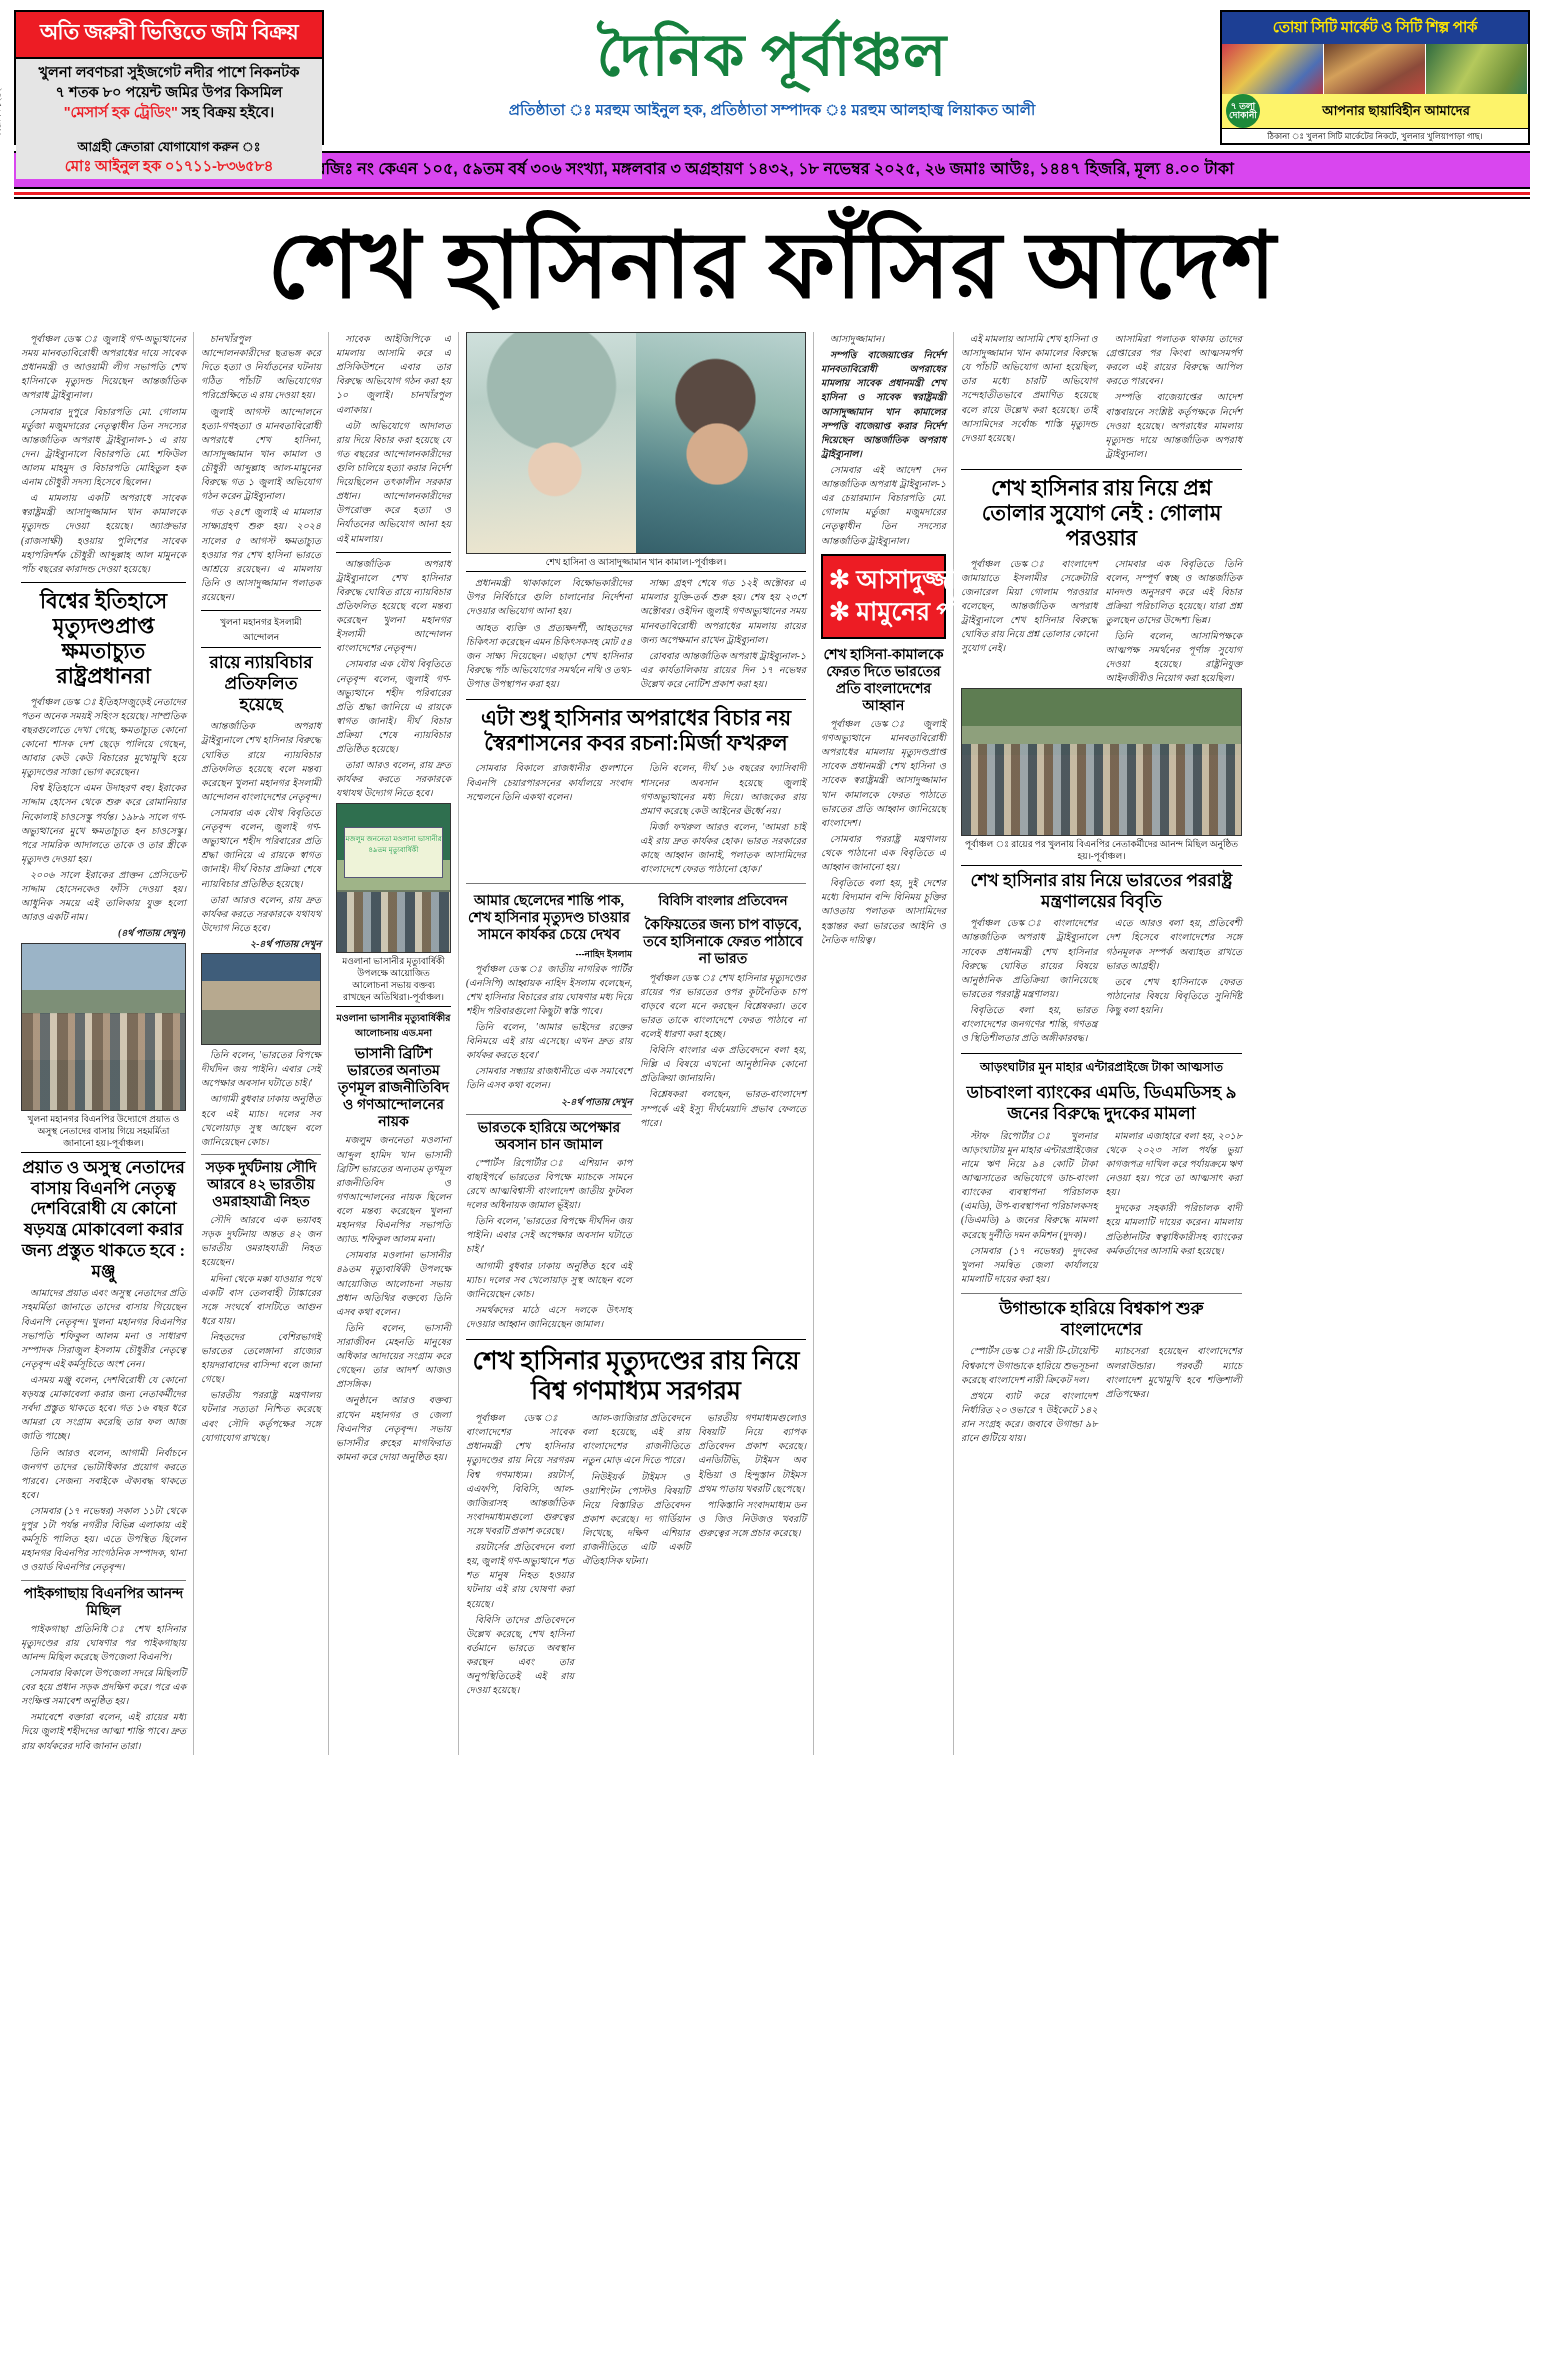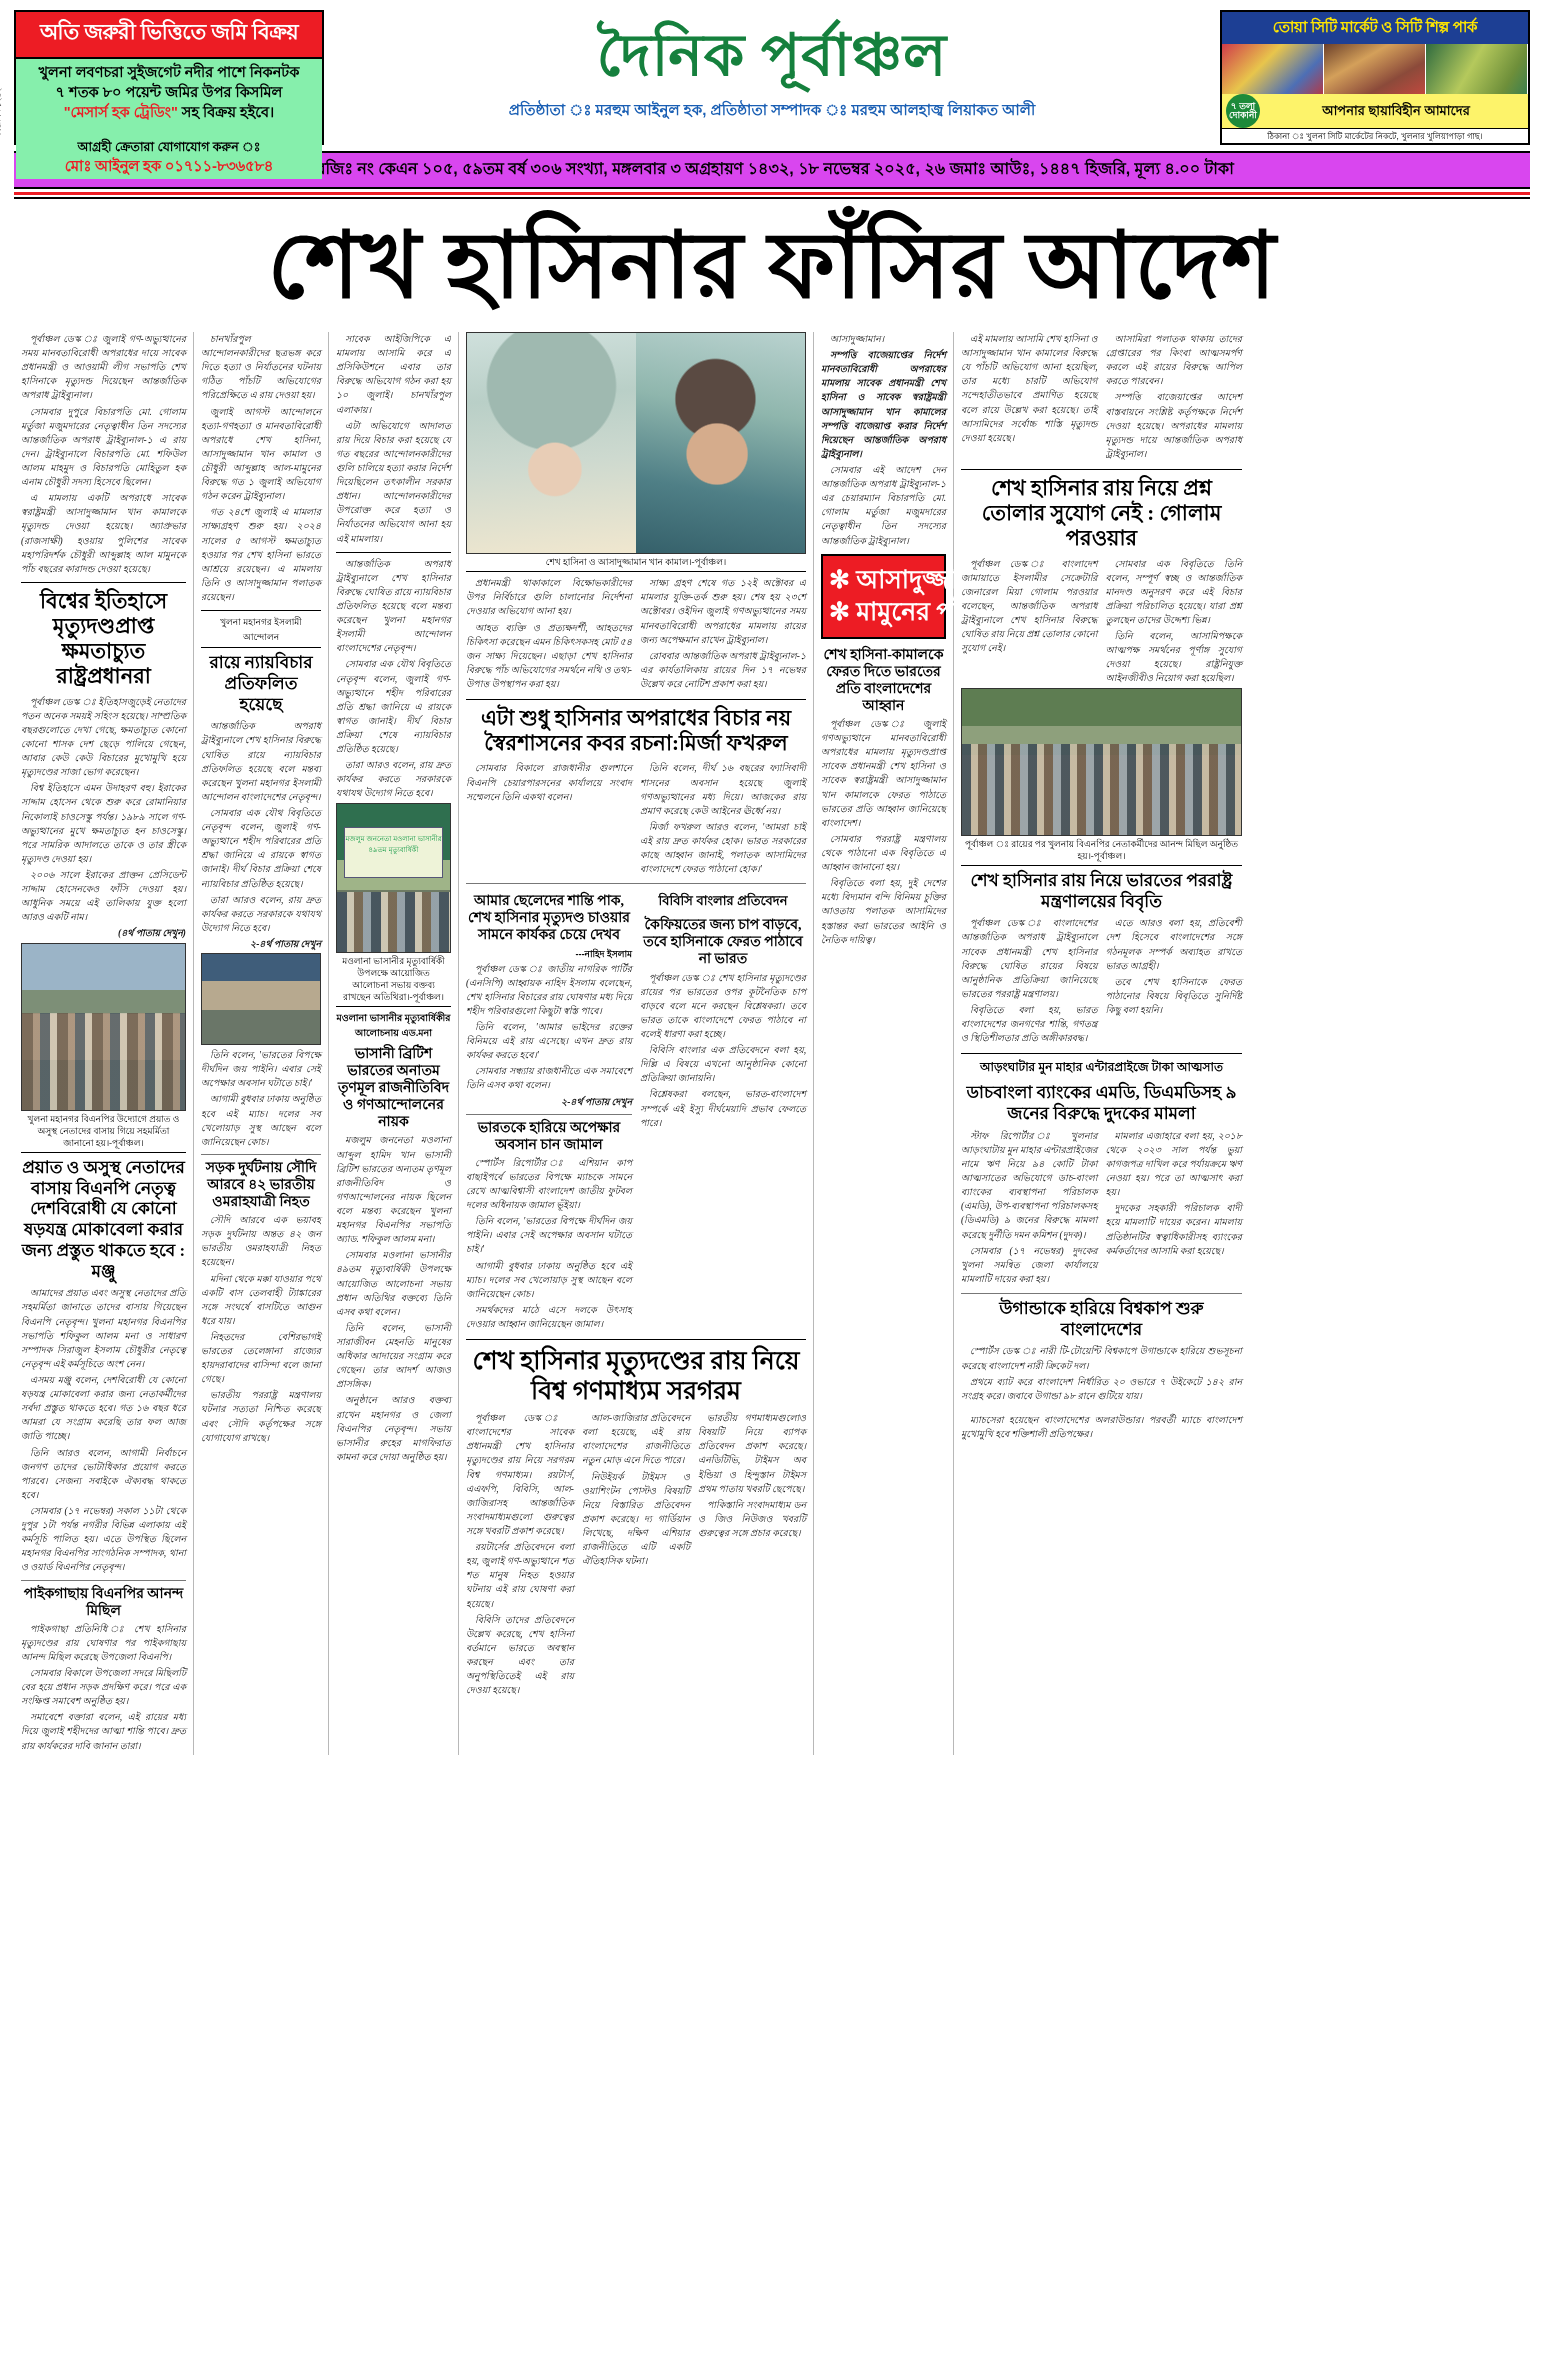--- a/index.html
+++ b/index.html
@@ -17,21 +17,21 @@
   .ad-left {
     width: 310px; border: 2px solid #000; position: relative;
     display: flex; flex-direction: column;
   }
   .ad-left .redbar {
     background: #ed1c24; color: #ffffff; text-align: center;
     font-weight: bold; font-size: 21px; padding: 4px 2px 6px;
     border-bottom: 2px solid #000; letter-spacing: -0.5px;
   }
   .ad-left .yellowbody {
-    background: #86efac; flex: 1; padding: 3px 4px 2px;
+    background: #e5e5e5; flex: 1; padding: 3px 4px 2px;
     font-size: 14.5px; font-weight: bold; line-height: 1.38; text-align: center;
     color: #000;
   }
   .ad-left .redtext { color: #ed1c24; }
   .ad-left .phone { font-size: 15px; font-weight: bold; color: #ed1c24; letter-spacing: -0.3px;}
   .sidecode {
     position: absolute; left: -11px; bottom: 8px;
     font-size: 7.5px; transform: rotate(-90deg); transform-origin: left bottom;
     white-space: nowrap; color: #333;
   }
@@ -458,21 +458,21 @@
           <p>স্টাফ রিপোর্টার ঃ খুলনার আড়ংঘাটায় মুন মাহার এন্টারপ্রাইজের নামে ঋণ নিয়ে ৯৪ কোটি টাকা আত্মসাতের অভিযোগে ডাচ-বাংলা ব্যাংকের ব্যবস্থাপনা পরিচালক (এমডি), উপ-ব্যবস্থাপনা পরিচালকসহ (ডিএমডি) ৯ জনের বিরুদ্ধে মামলা করেছে দুর্নীতি দমন কমিশন (দুদক)।</p>
           <p>সোমবার (১৭ নভেম্বর) দুদকের খুলনা সমন্বিত জেলা কার্যালয়ে মামলাটি দায়ের করা হয়।</p>
         </div>
         <div style="flex:1;" class="bn">
           <p>মামলার এজাহারে বলা হয়, ২০১৮ থেকে ২০২৩ সাল পর্যন্ত ভুয়া কাগজপত্র দাখিল করে পর্যায়ক্রমে ঋণ নেওয়া হয়। পরে তা আত্মসাৎ করা হয়।</p>
           <p>দুদকের সহকারী পরিচালক বাদী হয়ে মামলাটি দায়ের করেন। মামলায় প্রতিষ্ঠানটির স্বত্বাধিকারীসহ ব্যাংকের কর্মকর্তাদের আসামি করা হয়েছে।</p>
         </div>
       </div>
       <div class="sepd"></div>
       <div class="hl3">উগান্ডাকে হারিয়ে বিশ্বকাপ শুরু বাংলাদেশের</div>
-      <div style="display:flex;gap:8px;flex-direction:column;">
+      <div style="display:flex;gap:8px;">
         <div style="flex:1;" class="bn">
           <p>স্পোর্টস ডেস্ক ঃ নারী টি-টোয়েন্টি বিশ্বকাপে উগান্ডাকে হারিয়ে শুভসূচনা করেছে বাংলাদেশ নারী ক্রিকেট দল।</p>
           <p>প্রথমে ব্যাট করে বাংলাদেশ নির্ধারিত ২০ ওভারে ৭ উইকেটে ১৪২ রান সংগ্রহ করে। জবাবে উগান্ডা ৯৮ রানে গুটিয়ে যায়।</p>
         </div>
         <div style="flex:1;" class="bn">
           <p>ম্যাচসেরা হয়েছেন বাংলাদেশের অলরাউন্ডার। পরবর্তী ম্যাচে বাংলাদেশ মুখোমুখি হবে শক্তিশালী প্রতিপক্ষের।</p>
         </div>
       </div>
     </div>
 

